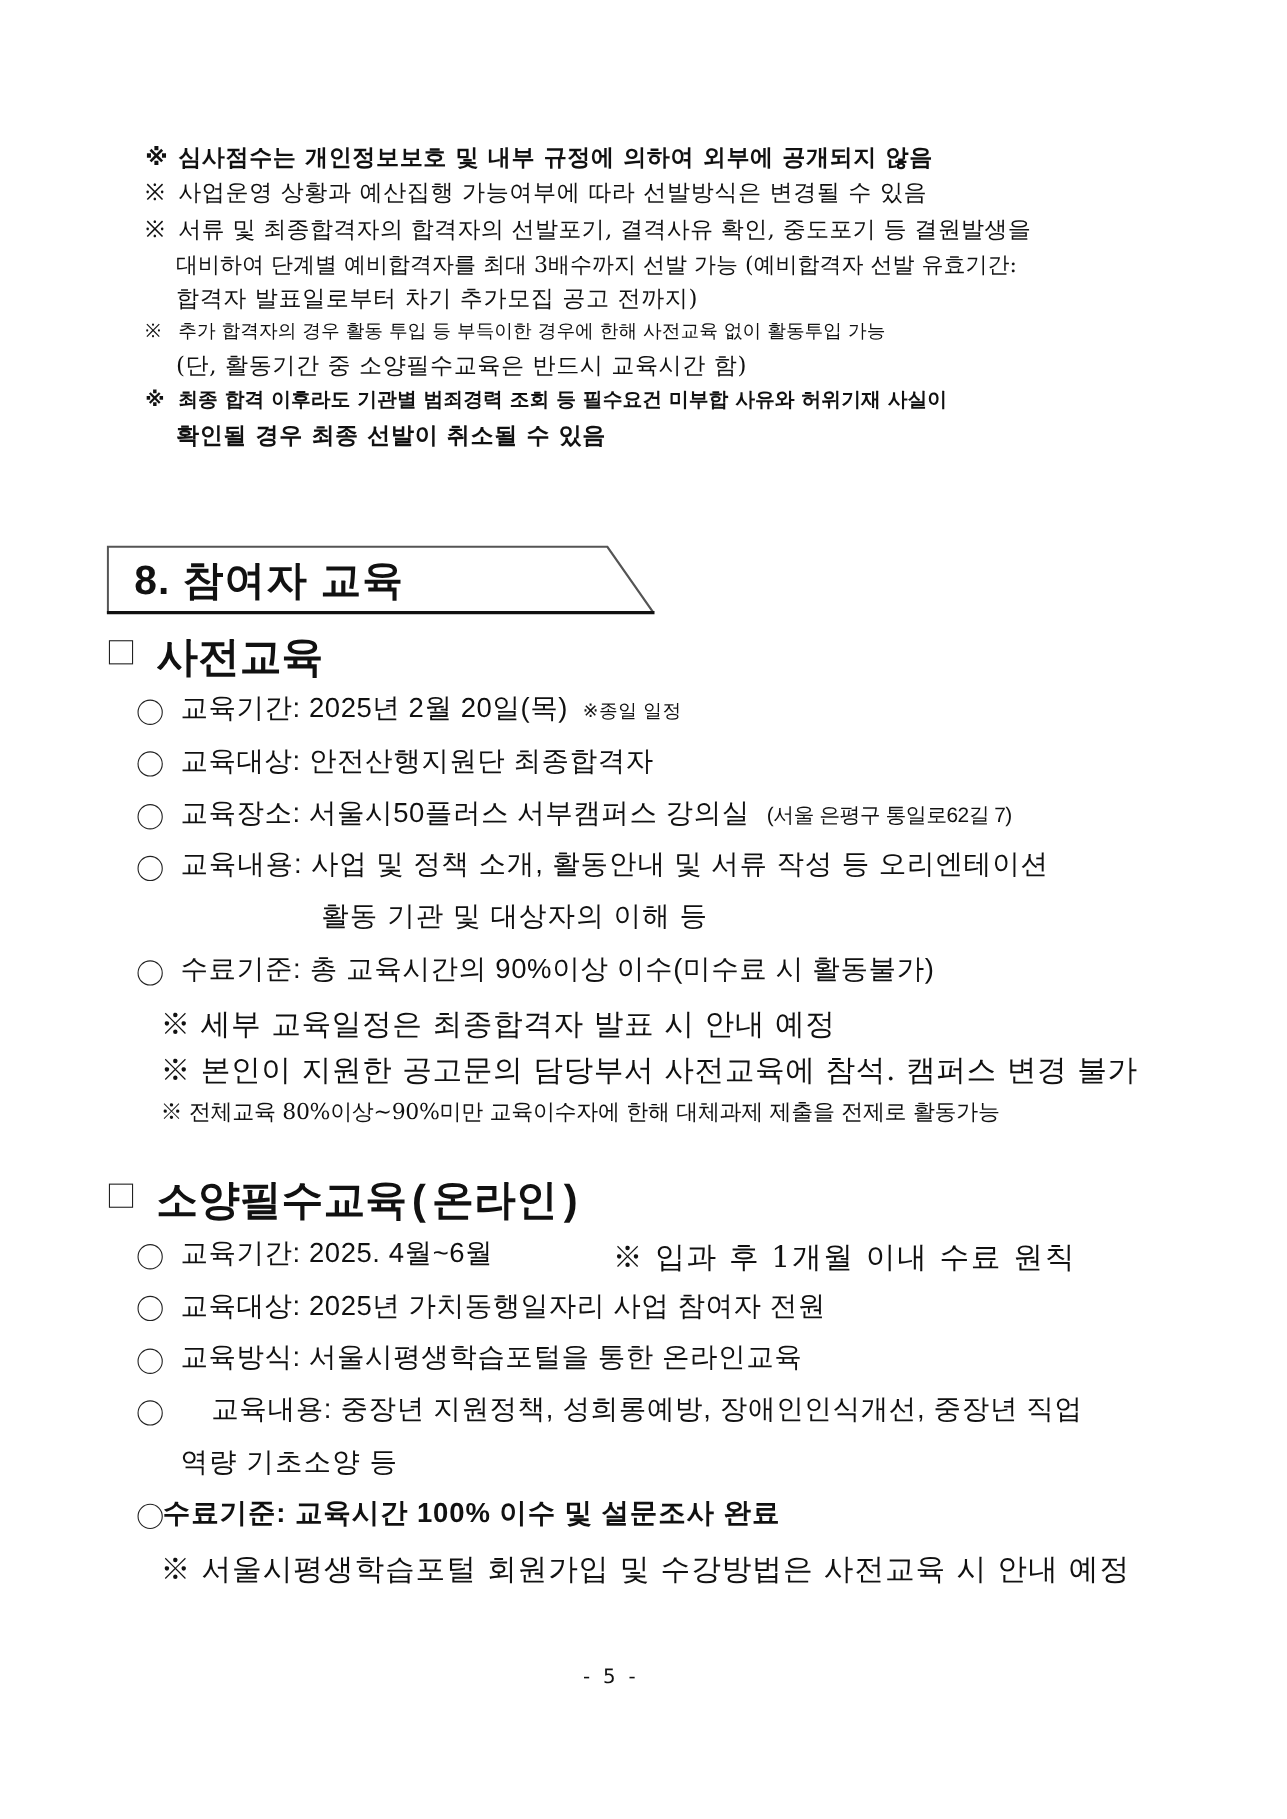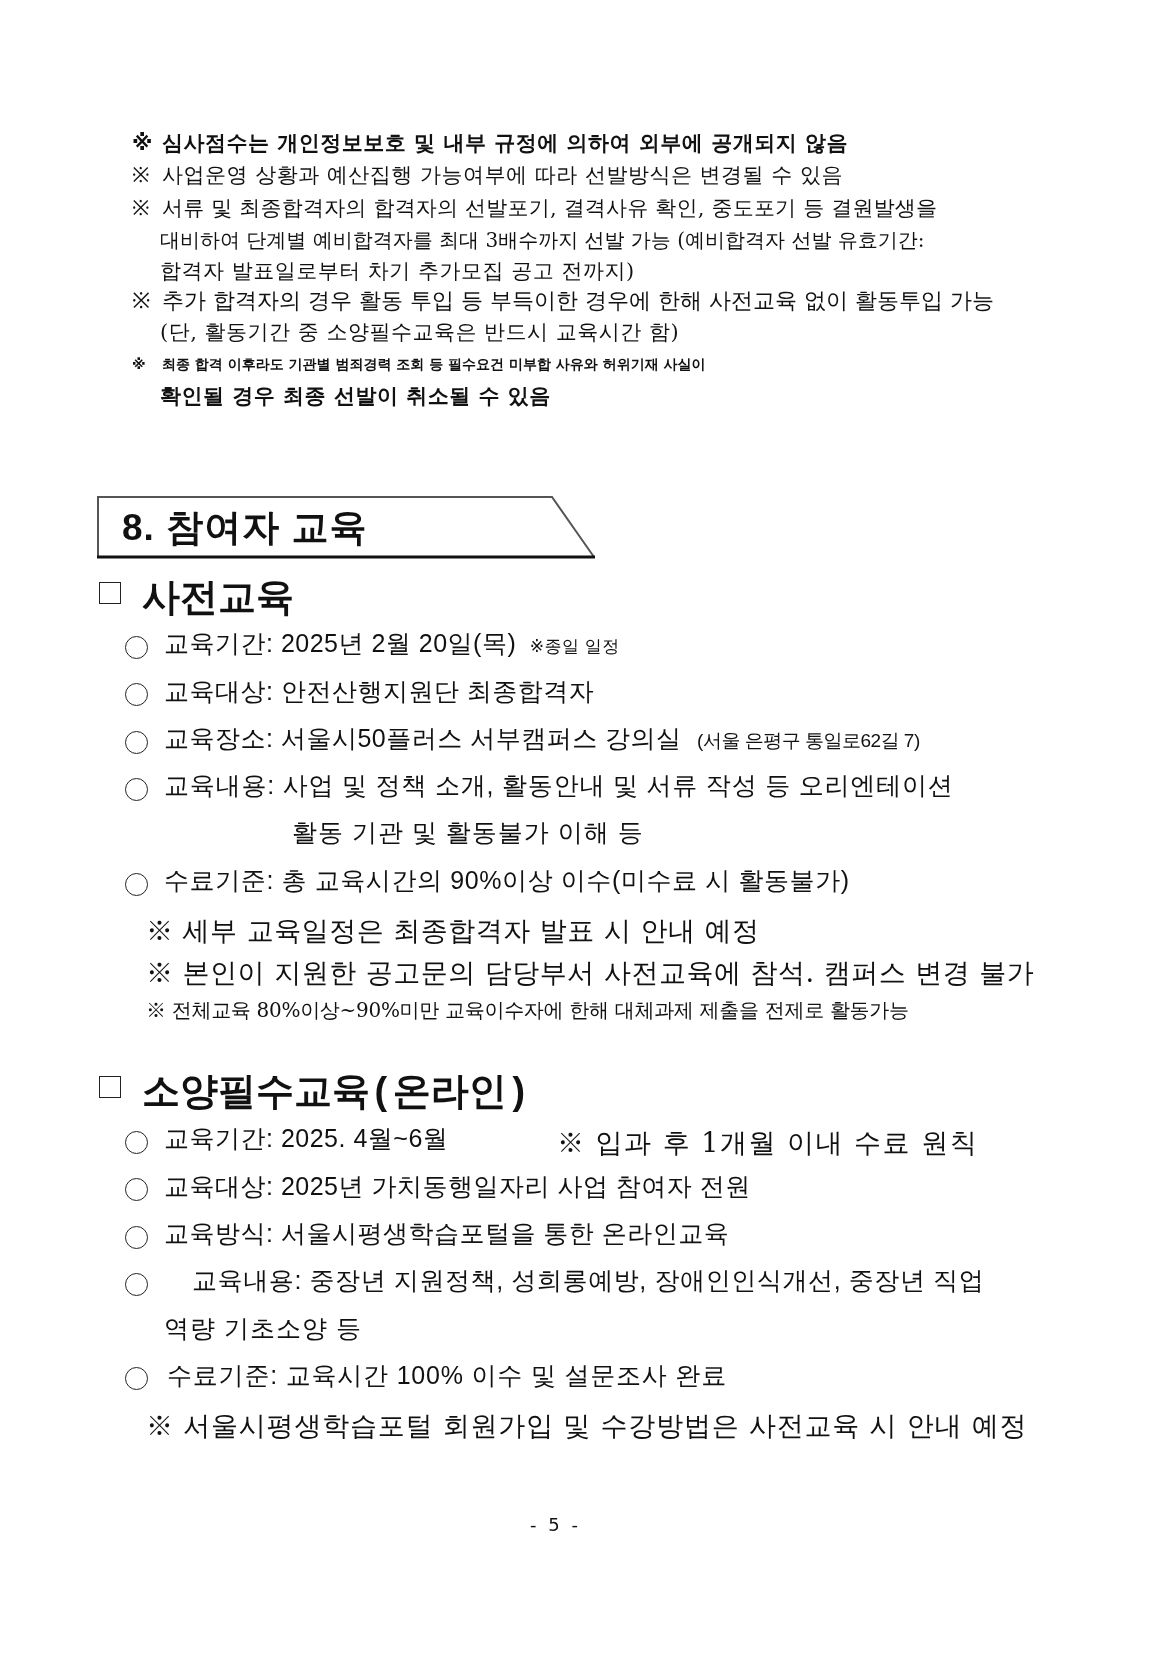--- a/index.html
+++ b/index.html
@@ -46,25 +46,25 @@
   <span class="mark">※</span><span>심사점수는 개인정보보호 및 내부 규정에 의하여 외부에 공개되지 않음</span>
 </div>
 <div class="abs note serif" style="left:132px; top:160px;">
   <span class="mark">※</span><span>사업운영 상황과 예산집행 가능여부에 따라 선발방식은 변경될 수 있음</span>
 </div>
 <div class="abs note serif" style="left:132px; top:193px; letter-spacing:0.2px;">
   <span class="mark">※</span><span>서류 및 최종합격자의 합격자의 선발포기, 결격사유 확인, 중도포기 등 결원발생을</span>
 </div>
 <div class="abs note-cont serif" style="left:160px; top:225px; font-size:20px; letter-spacing:0px;">대비하여 단계별 예비합격자를 최대 3배수까지 선발 가능 (예비합격자 선발 유효기간:</div>
 <div class="abs note-cont serif" style="left:160px; top:256px;">합격자 발표일로부터 차기 추가모집 공고 전까지)</div>
-<div class="abs note serif" style="left:132px; top:286px; letter-spacing:0px; font-size:22px;">
+<div class="abs note serif" style="left:132px; top:286px; letter-spacing:0px; font-size:17px;">
   <span class="mark">※</span><span>추가 합격자의 경우 활동 투입 등 부득이한 경우에 한해 사전교육 없이 활동투입 가능</span>
 </div>
 <div class="abs note-cont serif" style="left:160px; top:317px;">(단, 활동기간 중 소양필수교육은 반드시 교육시간 함)</div>
-<div class="abs note bold" style="left:132px; top:349px; letter-spacing:0px; font-size:14px;">
+<div class="abs note bold" style="left:132px; top:349px; letter-spacing:0px; font-size:18px;">
   <span class="mark">※</span><span>최종 합격 이후라도 기관별 범죄경력 조회 등 필수요건 미부합 사유와 허위기재 사실이</span>
 </div>
 <div class="abs note-cont bold" style="left:160px; top:381px;">확인될 경우 최종 선발이 취소될 수 있음</div>
 
 <div class="section-box">
   <svg width="500" height="64" viewBox="0 0 500 64">
     <polyline points="1,62 1,1 455,1 497,61" fill="none" stroke="#555" stroke-width="2"></polyline>
     <line x1="0" y1="61" x2="498" y2="61" stroke="#111" stroke-width="3"></line>
   </svg>
 </div>
@@ -91,21 +91,21 @@
   <span>교육장소:</span>
   <span>서울시50플러스 서부캠퍼스 강의실</span>
   <span class="small-addr" style="margin-left:8px; letter-spacing:-0.5px;">(서울 은평구 통일로62길 7)</span>
 </div>
 
 <div class="circle-icon" style="left:125px; top:778px;"></div>
 <div class="abs item" style="left:164px; top:769px; letter-spacing:0.8px;">
   <span>교육내용:</span>
   <span>사업 및 정책 소개, 활동안내 및 서류 작성 등 오리엔테이션</span>
 </div>
-<div class="abs item" style="left:292px; top:816px; letter-spacing:1px;">활동 기관 및 활동불가 이해 등</div>
+<div class="abs item" style="left:292px; top:816px; letter-spacing:1px;">활동 기관 및 대상자의 이해 등</div>
 
 <div class="circle-icon" style="left:125px; top:873px;"></div>
 <div class="abs item" style="left:164px; top:864px; letter-spacing:0.6px;">
   <span>수료기준:</span>
   <span>총 교육시간의 90%이상 이수(미수료 시 활동불가)</span>
 </div>
 
 <div class="abs subnote serif" style="left:146px; top:913px;">※ 세부 교육일정은 최종합격자 발표 시 안내 예정</div>
 <div class="abs subnote serif" style="left:146px; top:955px;">※ 본인이 지원한 공고문의 담당부서 사전교육에 참석. 캠퍼스 변경 불가</div>
 <div class="abs subnote serif" style="left:146px; top:997px; font-size:20px; letter-spacing:-0.3px;">※ 전체교육 80%이상~90%미만 교육이수자에 한해 대체과제 제출을 전제로 활동가능</div>
@@ -133,20 +133,20 @@
 </div>
 
 <div class="circle-icon" style="left:125px; top:1273px;"></div>
 <div class="abs item" style="left:164px; top:1264px; letter-spacing:0.6px;margin-left:28px;">
   <span>교육내용:</span>
   <span>중장년 지원정책, 성희롱예방, 장애인인식개선, 중장년 직업</span>
 </div>
 <div class="abs item" style="left:164px; top:1312px; letter-spacing:1px;">역량 기초소양 등</div>
 
 <div class="circle-icon" style="left:125px; top:1367px;"></div>
-<div class="abs item" style="left:167px; top:1359px; letter-spacing:0.8px;">
+<div class="abs item" style="left:148px; top:1359px; letter-spacing:0.8px;font-weight:bold;">
   <span>수료기준:</span>
   <span>교육시간 100% 이수 및 설문조사 완료</span>
 </div>
 
 <div class="abs subnote serif" style="left:146px; top:1408px; letter-spacing:0.8px;">※ 서울시평생학습포털 회원가입 및 수강방법은 사전교육 시 안내 예정</div>
 
 <div class="abs page-num" style="left:530px; top:1514px; letter-spacing:3px;">- 5 -</div>
 
 </body></html>

